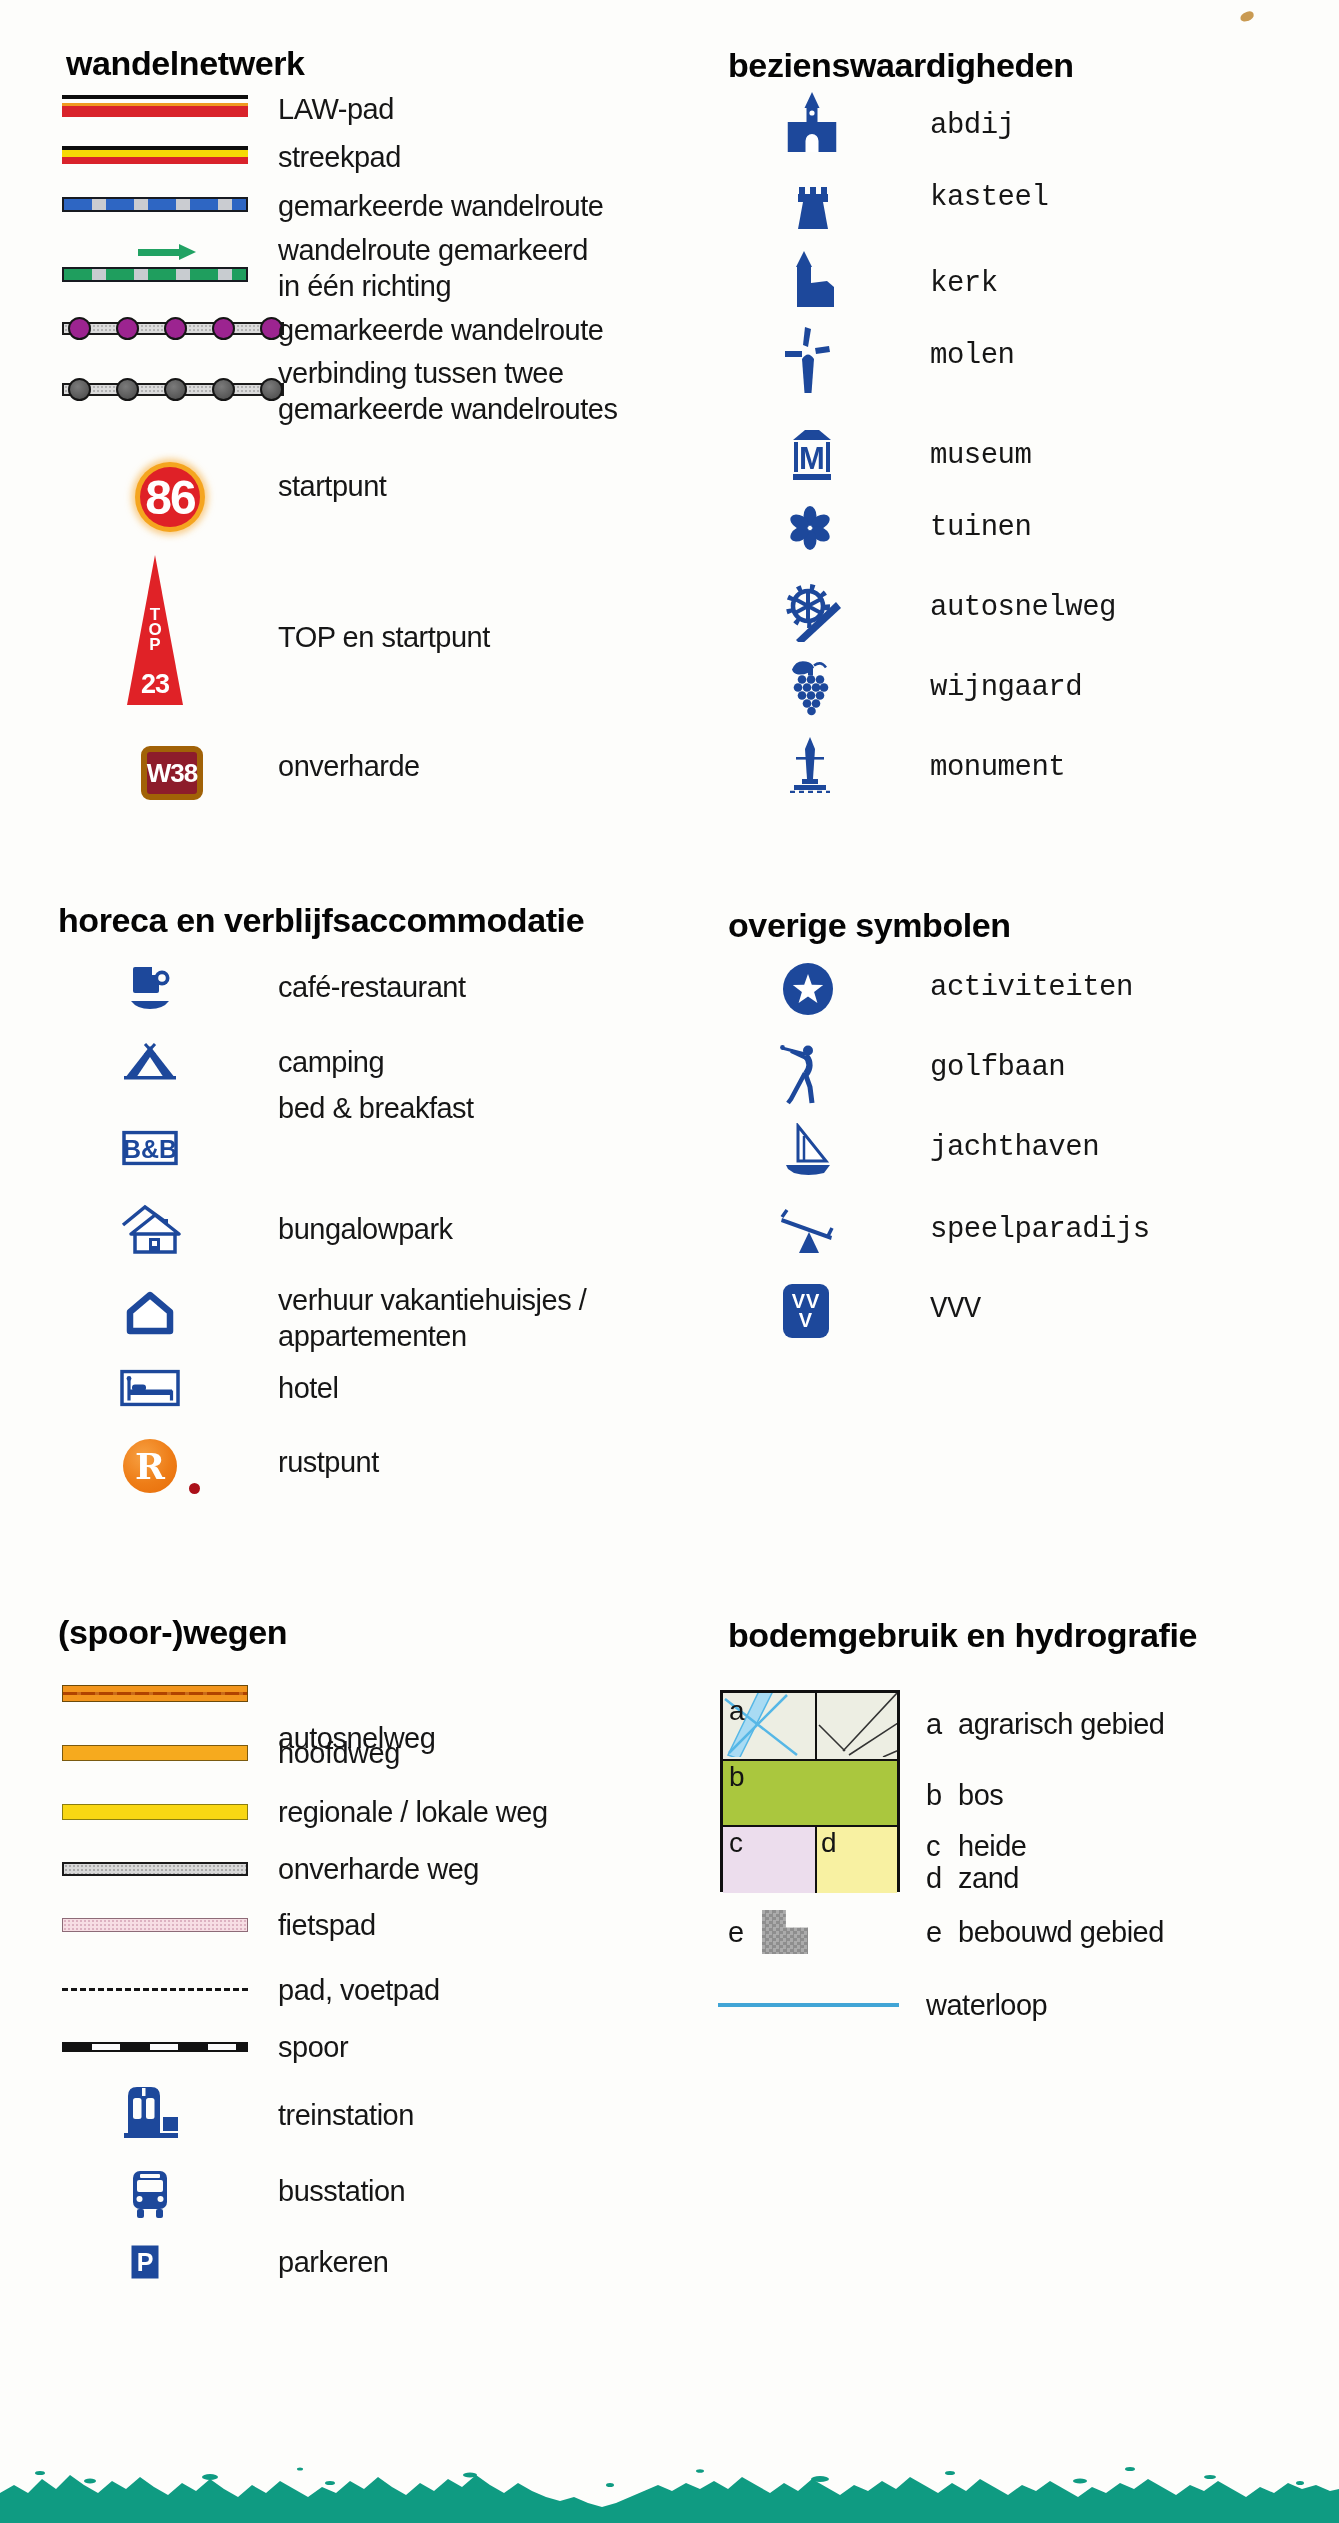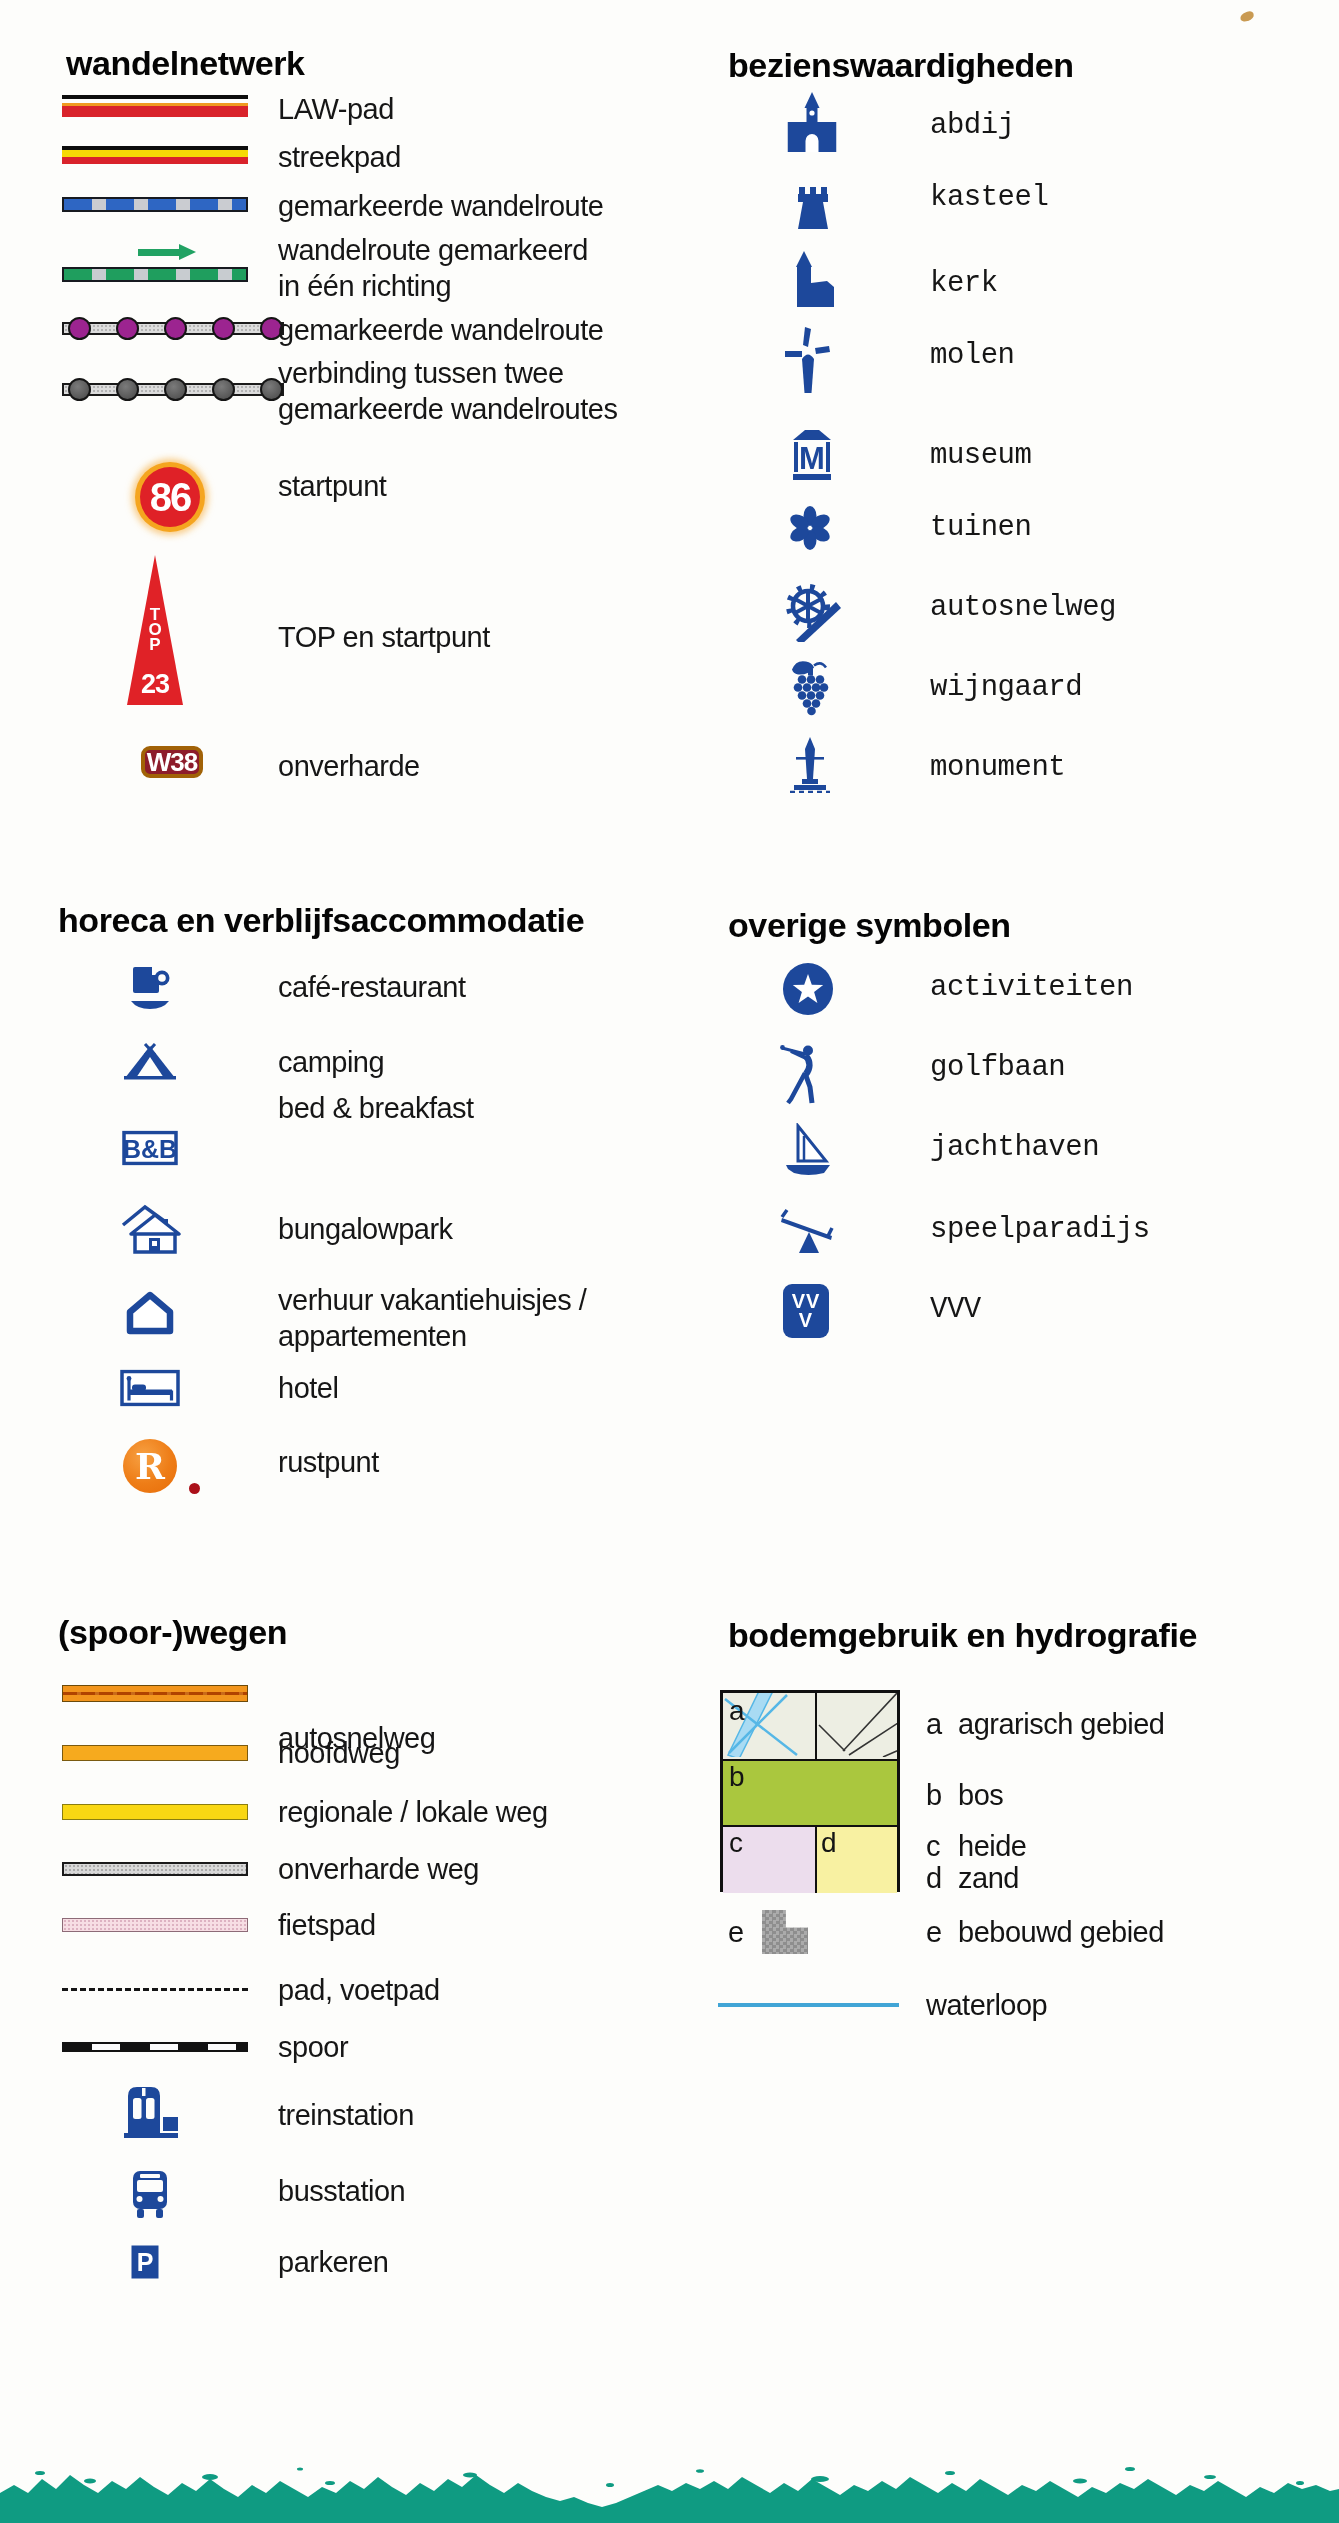--- a/index.html
+++ b/index.html
@@ -31,30 +31,30 @@
      border:2px solid #1a1a1a;background-color:#dcdcdc;
      background-image:radial-gradient(#b3b3b3 1px,transparent 1.3px);background-size:4px 4px;}
   .rdot{position:absolute;width:23px;height:23px;border-radius:50%;top:-7px;border:2px solid #151515;box-sizing:border-box;}
   .rdot.purple{background:#9c2490;}
   .rdot.gray{background:radial-gradient(circle at 40% 35%,#7b7b7b,#474747);}
   .d1{left:4px;}.d2{left:52px;}.d3{left:100px;}.d4{left:148px;}.d5{left:196px;}
   
   .start-badge{position:absolute;left:170px;top:497px;transform:translate(-50%,-50%);
      width:60px;height:60px;border-radius:50%;background:#df2127;
      box-shadow:0 0 0 5px #f5a51f,0 0 7px 8px rgba(245,160,30,.55);
-     color:#fff;font-size:40px;font-weight:bold;letter-spacing:-2px;
+     color:#fff;font-size:48px;font-weight:bold;letter-spacing:-2px;
      display:flex;align-items:center;justify-content:center;}
   .top-badge{position:absolute;left:155px;top:630px;transform:translate(-50%,-50%);
      width:56px;height:150px;background:#e02227;
      clip-path:polygon(50% 0,100% 100%,0 100%);
      display:flex;flex-direction:column;align-items:center;color:#fff;font-weight:bold;}
   .top-badge .stack{margin-top:52px;width:0.78em;font-size:17px;line-height:15px;word-break:break-all;text-align:center;}
   .top-badge .nr{margin-top:auto;font-size:27px;padding-bottom:5px;letter-spacing:-1px;}
-  .w38-badge{position:absolute;left:141px;top:746px;width:62px;height:32px;box-sizing:border-box;
-     background:#8d1c2b;border:4px solid #a16207;border-radius:9px;color:#fff;
+  .w38-badge{position:absolute;left:141px;top:746px;width:62px;height:54px;box-sizing:border-box;
+     background:#8d1c2b;border:6px solid #a16207;border-radius:9px;color:#fff;
      font-size:26px;font-weight:bold;display:flex;align-items:center;justify-content:center;letter-spacing:-1px;}
   .rust-badge{position:absolute;left:150px;top:1466px;transform:translate(-50%,-50%);
      width:54px;height:54px;border-radius:50%;
      background:radial-gradient(circle at 38% 32%,#f7a143,#ee7d17 55%,#e76c08);
      color:#fff;font-family:"DejaVu Serif",serif;font-weight:bold;font-size:36px;
      display:flex;align-items:center;justify-content:center;}
   .rust-dot{position:absolute;left:189px;top:1483px;width:11px;height:11px;border-radius:50%;background:#ab1019;}
   .vvv-badge{position:absolute;left:806px;top:1311px;transform:translate(-50%,-50%);
      width:46px;height:54px;border-radius:9px;background:#1d489b;color:#fff;font-weight:bold;
      font-size:20px;line-height:19px;letter-spacing:1px;text-align:center;

